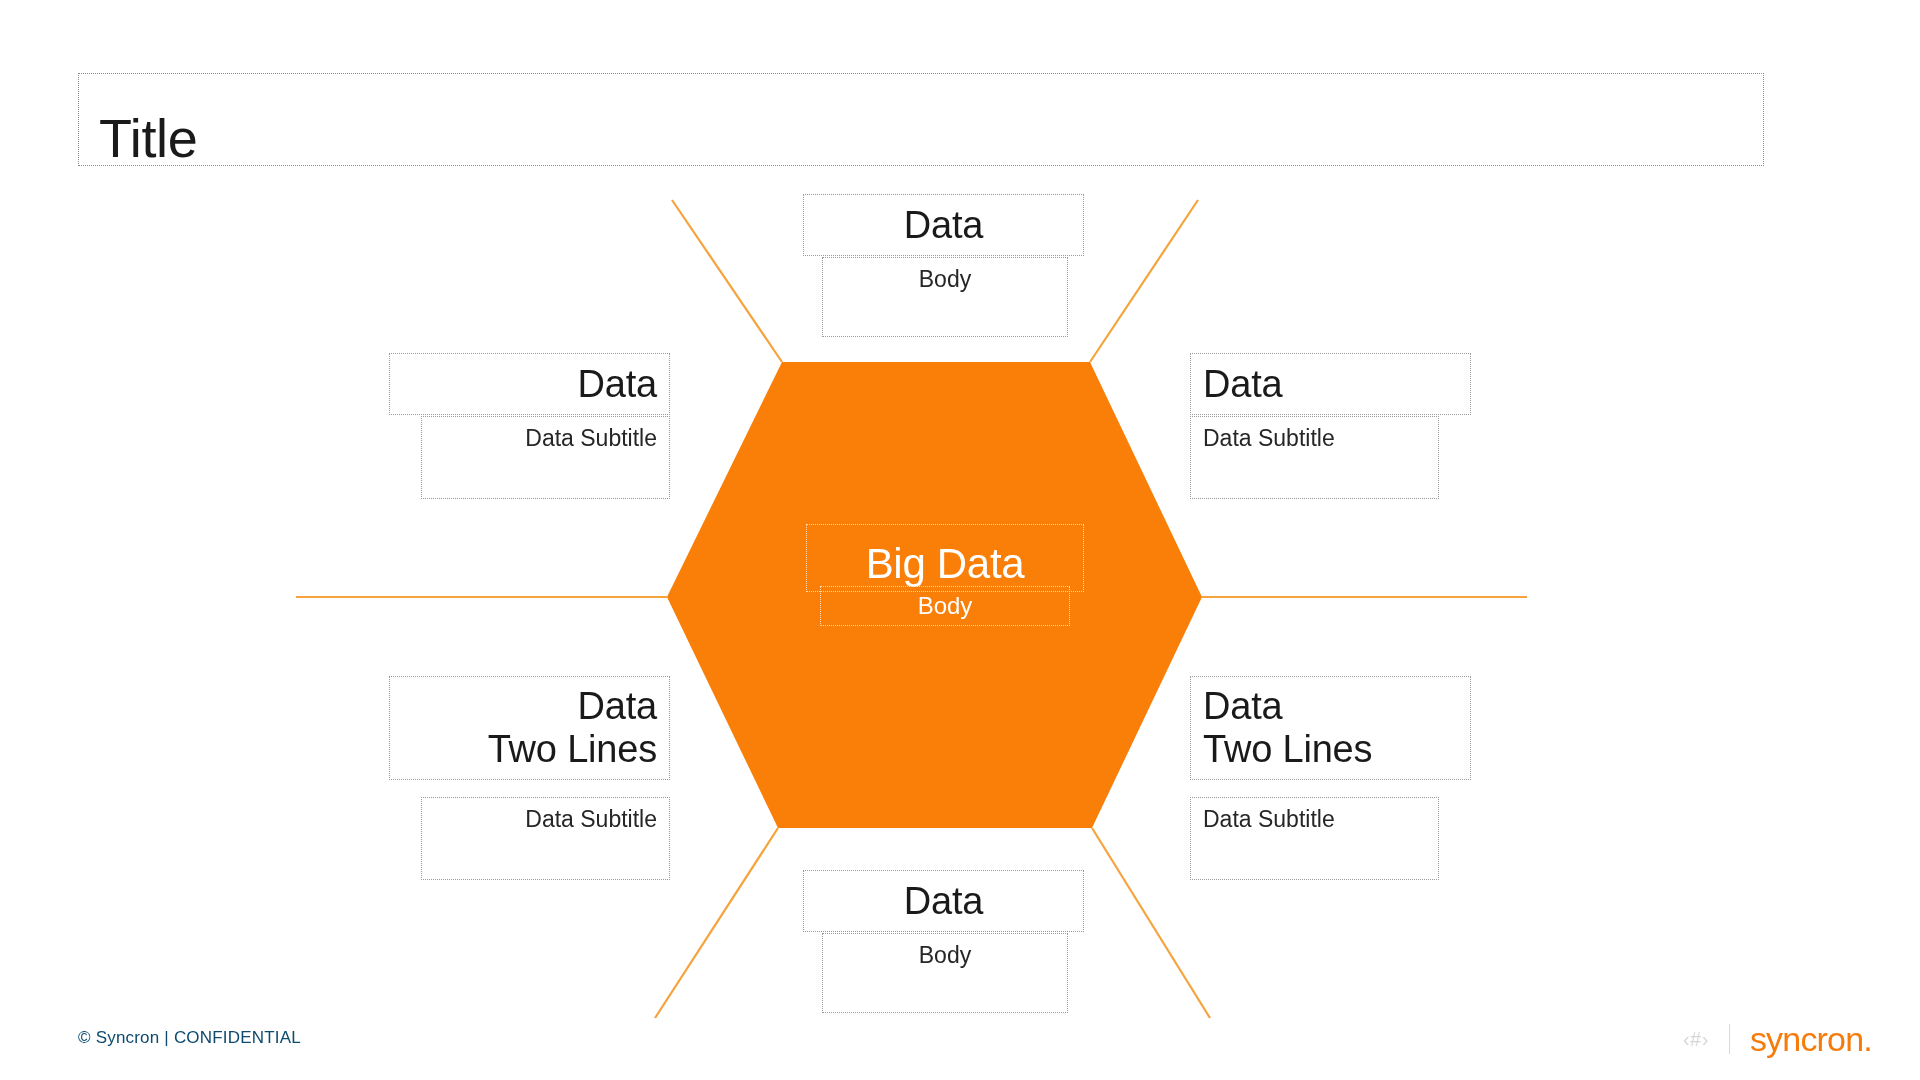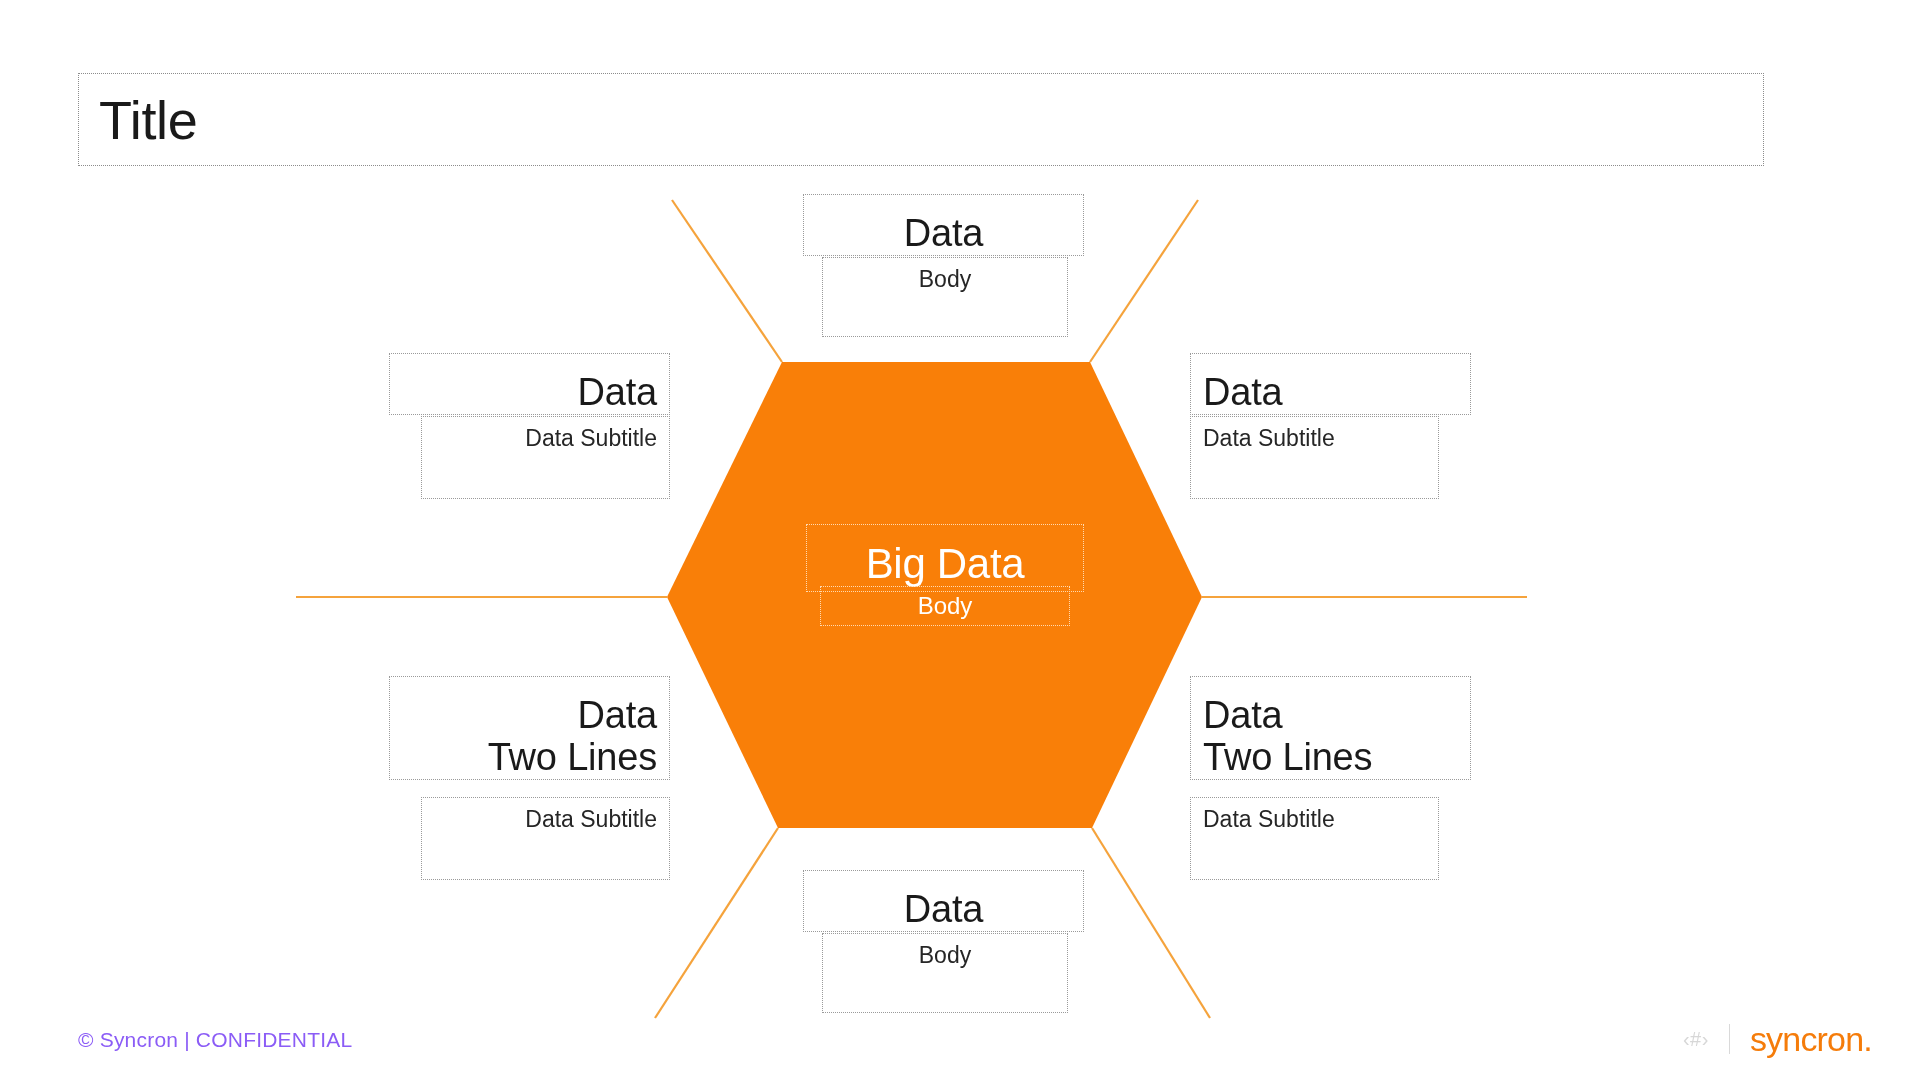--- a/index.html
+++ b/index.html
@@ -14,21 +14,21 @@
     width: 1920px; height: 1080px;
     background: #ffffff;
   }
 
   
   .title-box {
     position: absolute;
     left: 78px; top: 73px;
     width: 1686px; height: 93px;
     border: 1px dotted #8c8c8c;
-    display: flex; align-items: center;
+    display: flex; align-items: flex-end;
     padding-left: 20px;
   }
   .title-text {
     font-size: 54px;
     font-weight: 400;
     color: #1a1a1a;
     letter-spacing: -0.3px;
     line-height: 1;
   }
 
@@ -41,21 +41,21 @@
   }
 
   
   .ph {
     position: absolute;
     border: 1px dotted #9a9a9a;
   }
   .ph-head {
     display: flex;
     padding: 0 12px;
-    align-items: flex-end;
+    align-items: center;
   }
   .ph-body {
     display: flex;
     padding: 8px 12px 0 12px;
     align-items: flex-start;
   }
   .head-text {
     font-size: 38px;
     font-weight: 400;
     color: #1a1a1a;
@@ -94,22 +94,22 @@
     display: flex; align-items: center; justify-content: center;
   }
   .center-body span {
     font-size: 24px; color: #ffffff; font-weight: 400; line-height: 1;
   }
 
   
   .footer-left {
     position: absolute;
     left: 78px; top: 1028px;
-    font-size: 21px;
-    color: #8b5cf6;
+    font-size: 17px;
+    color: #0c4a6e;
     letter-spacing: 0.2px;
     white-space: nowrap;
     text-align: right;
   }
   .footer-right {
     position: absolute;
     right: 48px; top: 1022px;
     display: flex; align-items: center; gap: 20px;
   }
   .page-num {

